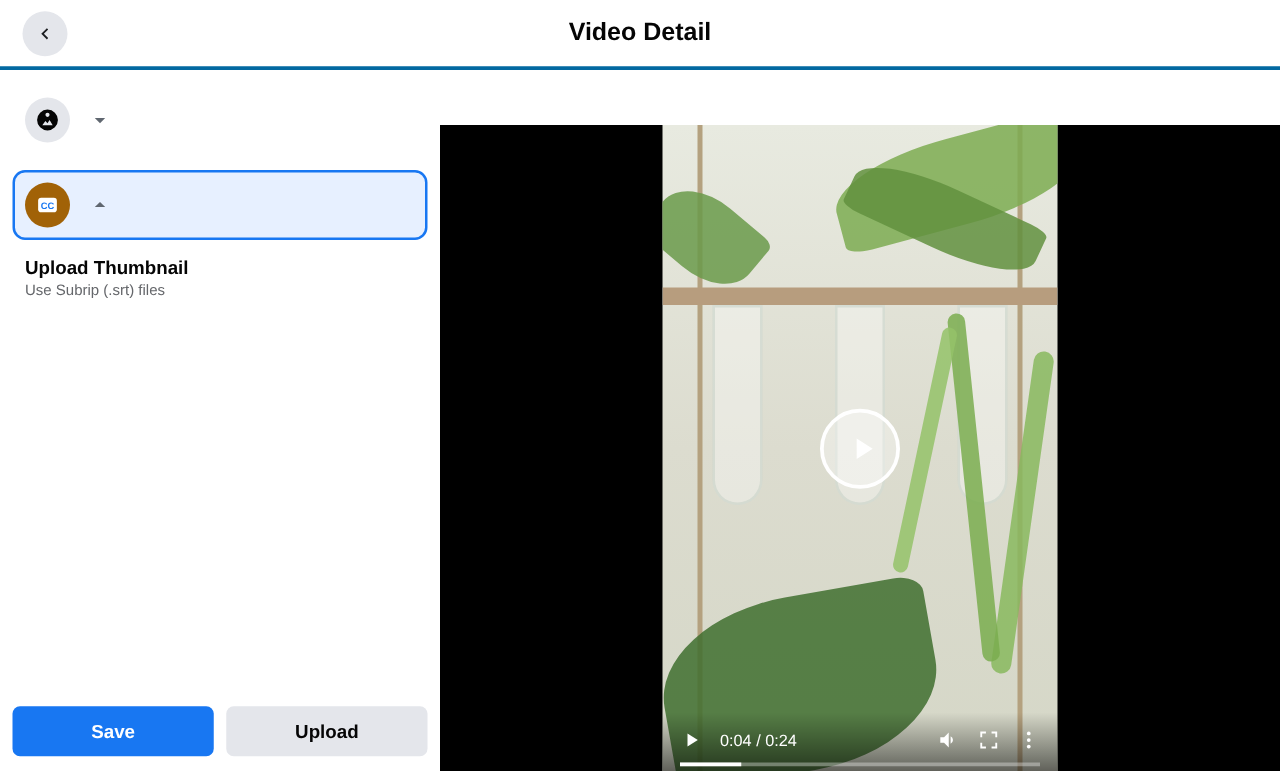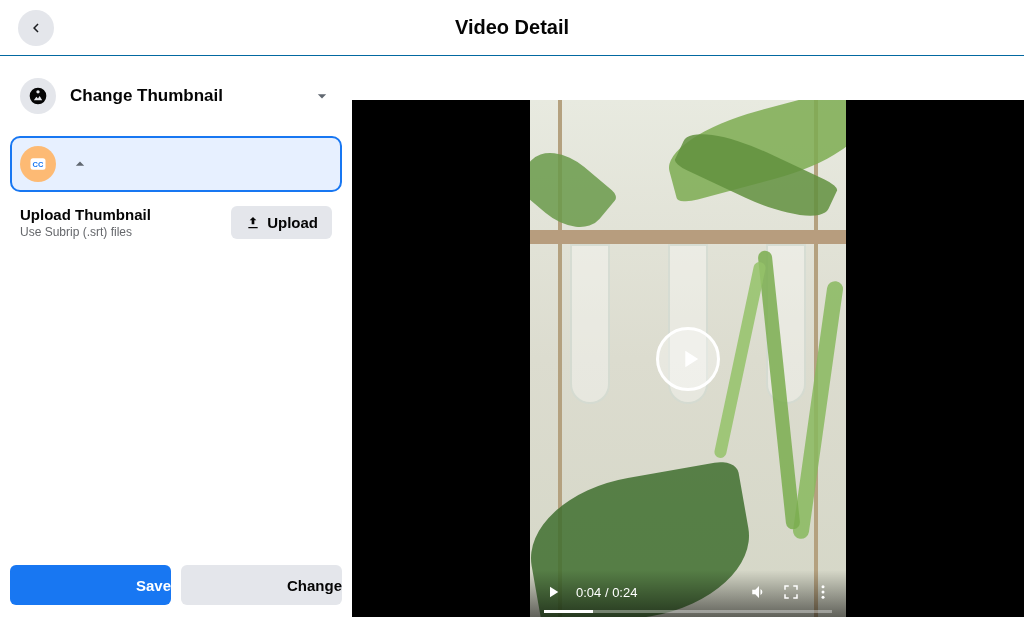--- a/index.html
+++ b/index.html
@@ -2,21 +2,21 @@
 <html><head>
 <meta charset="utf-8">
 <style>
   * { box-sizing: border-box; margin: 0; padding: 0; font-family: -apple-system, BlinkMacSystemFont, "Segoe UI", Helvetica, Arial, sans-serif; }
   html, body { width: 1024px; height: 617px; overflow: hidden; background: #fff; }
 
   .header {
     height: 56px;
     display: flex;
     align-items: center;
-    border-bottom: 1px solid #0369a1;
+    border-bottom: 3px solid #0369a1;
     position: relative;
   }
   .back-btn {
     width: 36px; height: 36px;
     border-radius: 50%;
     background: #e4e6eb;
     margin-left: 18px;
     display: flex; align-items: center; justify-content: center;
     cursor: pointer;
   }
@@ -52,21 +52,21 @@
     padding: 8px 8px;
   }
   .acc-icon {
     width: 36px; height: 36px;
     border-radius: 50%;
     display: flex; align-items: center; justify-content: center;
     flex-shrink: 0;
     margin-right: 14px;
   }
   .acc-icon.gray { background: #e4e6eb; }
-  .acc-icon.blue { background: #fdba74; text-decoration: underline; }
+  .acc-icon.blue { background: #a16207; text-decoration: underline; }
   .acc-icon svg { width: 20px; height: 20px; }
   .acc-label { font-size: 17px; font-weight: 600; color: #050505; flex: 1; }
   .acc-chevron { width: 20px; height: 20px; fill: #606770; }
 
   .upload-row {
     display: flex;
     align-items: center;
     padding: 14px 10px 0 10px;
   }
   .upload-text { flex: 1; }
@@ -86,21 +86,21 @@
 
   .footer-btns {
     display: flex;
     gap: 10px;
     padding: 0 0 12px 0;
   }
   .btn {
     flex: 1;
     height: 40px;
     border-radius: 6px;
-    display: flex; align-items: center; justify-content: flex-end;
+    display: flex; align-items: center; justify-content: center;
     font-size: 15px; font-weight: 600;
     cursor: pointer;
   }
   .btn-primary { background: #1877f2; color: #fff; }
   .btn-secondary { background: #e4e6eb; color: #050505; }
 
   .preview {
     flex: 1;
     background: #000;
     position: relative;
@@ -208,21 +208,20 @@
 <div class="content">
 
   <div class="sidebar">
 
     <div class="acc-item" style="margin-bottom:12px;">
       <div class="acc-icon gray">
         <svg viewBox="0 0 24 24" fill="#050505">
             <path d="M12 2a10 10 0 1 0 10 10A10 10 0 0 0 12 2zm0 3a2 2 0 1 1-2 2 2 2 0 0 1 2-2zm5 12H7l3-4 2 2 2-3z"></path>
           </svg>
       </div>
-      <div class="acc-label">Change Thumbnail</div>
       <svg class="acc-chevron" viewBox="0 0 24 24">
           <path d="M7 10l5 5 5-5z"></path>
         </svg>
     </div>
 
     <div class="acc-item active">
       <div class="acc-icon blue">
         <svg viewBox="0 0 24 24">
             <rect x="3" y="5" width="18" height="14" rx="3" fill="#fff"></rect>
             <text x="12" y="16" text-anchor="middle" font-size="9" font-weight="700" fill="#1877f2">CC</text>
@@ -231,36 +230,30 @@
       <svg class="acc-chevron" viewBox="0 0 24 24">
           <path d="M7 14l5-5 5 5z"></path>
         </svg>
     </div>
 
     <div class="upload-row">
       <div class="upload-text">
         <div class="upload-title">Upload Thumbnail</div>
         <div class="upload-sub">Use Subrip (.srt) files</div>
       </div>
-      <div class="upload-btn">
-        <svg viewBox="0 0 24 24">
-            <path d="M12 3 7 8h3v6h4V8h3zM5 18h14v2H5z"></path>
-          </svg>
-        <span>Upload</span>
-      </div>
     </div>
 
     <div class="spacer"></div>
 
     <div class="footer-btns">
       <div class="btn btn-primary">
         <span>Save</span>
       </div>
       <div class="btn btn-secondary">
-        <span>Change</span>
+        <span>Upload</span>
       </div>
     </div>
 
   </div>
 
   <div class="preview">
     <div class="video-frame">
       <div class="rope r1"></div>
       <div class="rope r2"></div>
       <div class="shelf"></div>

